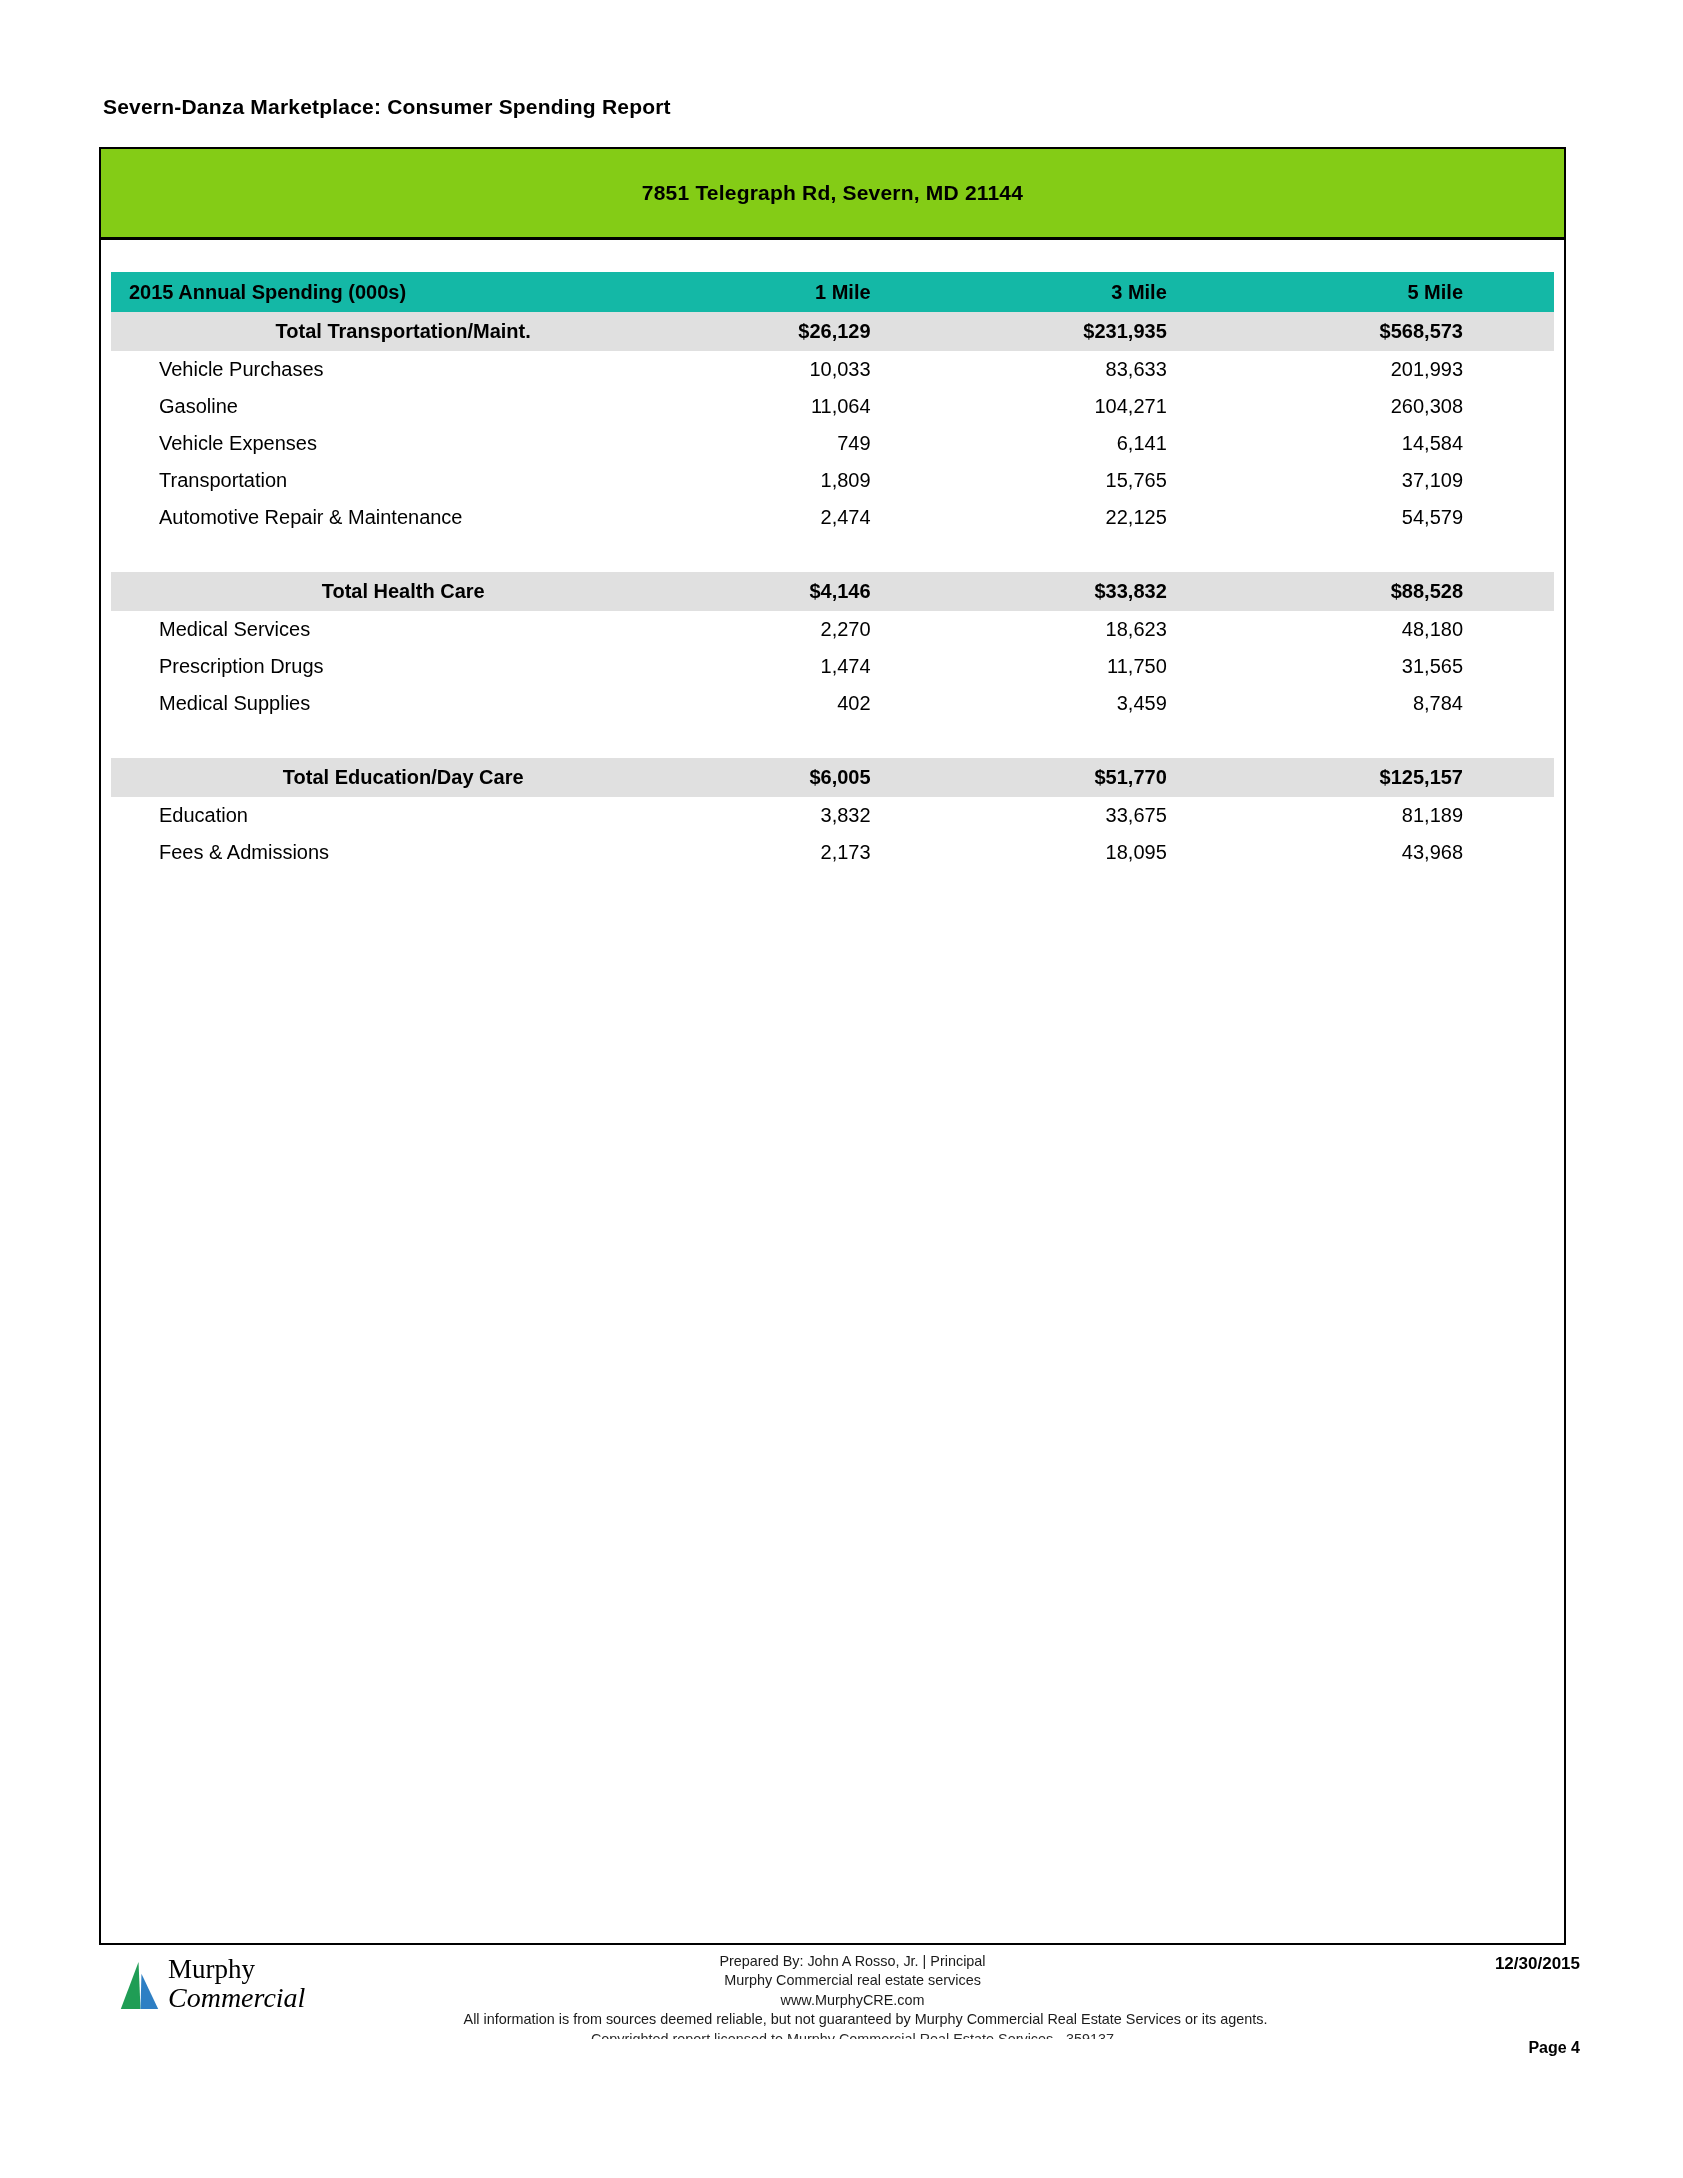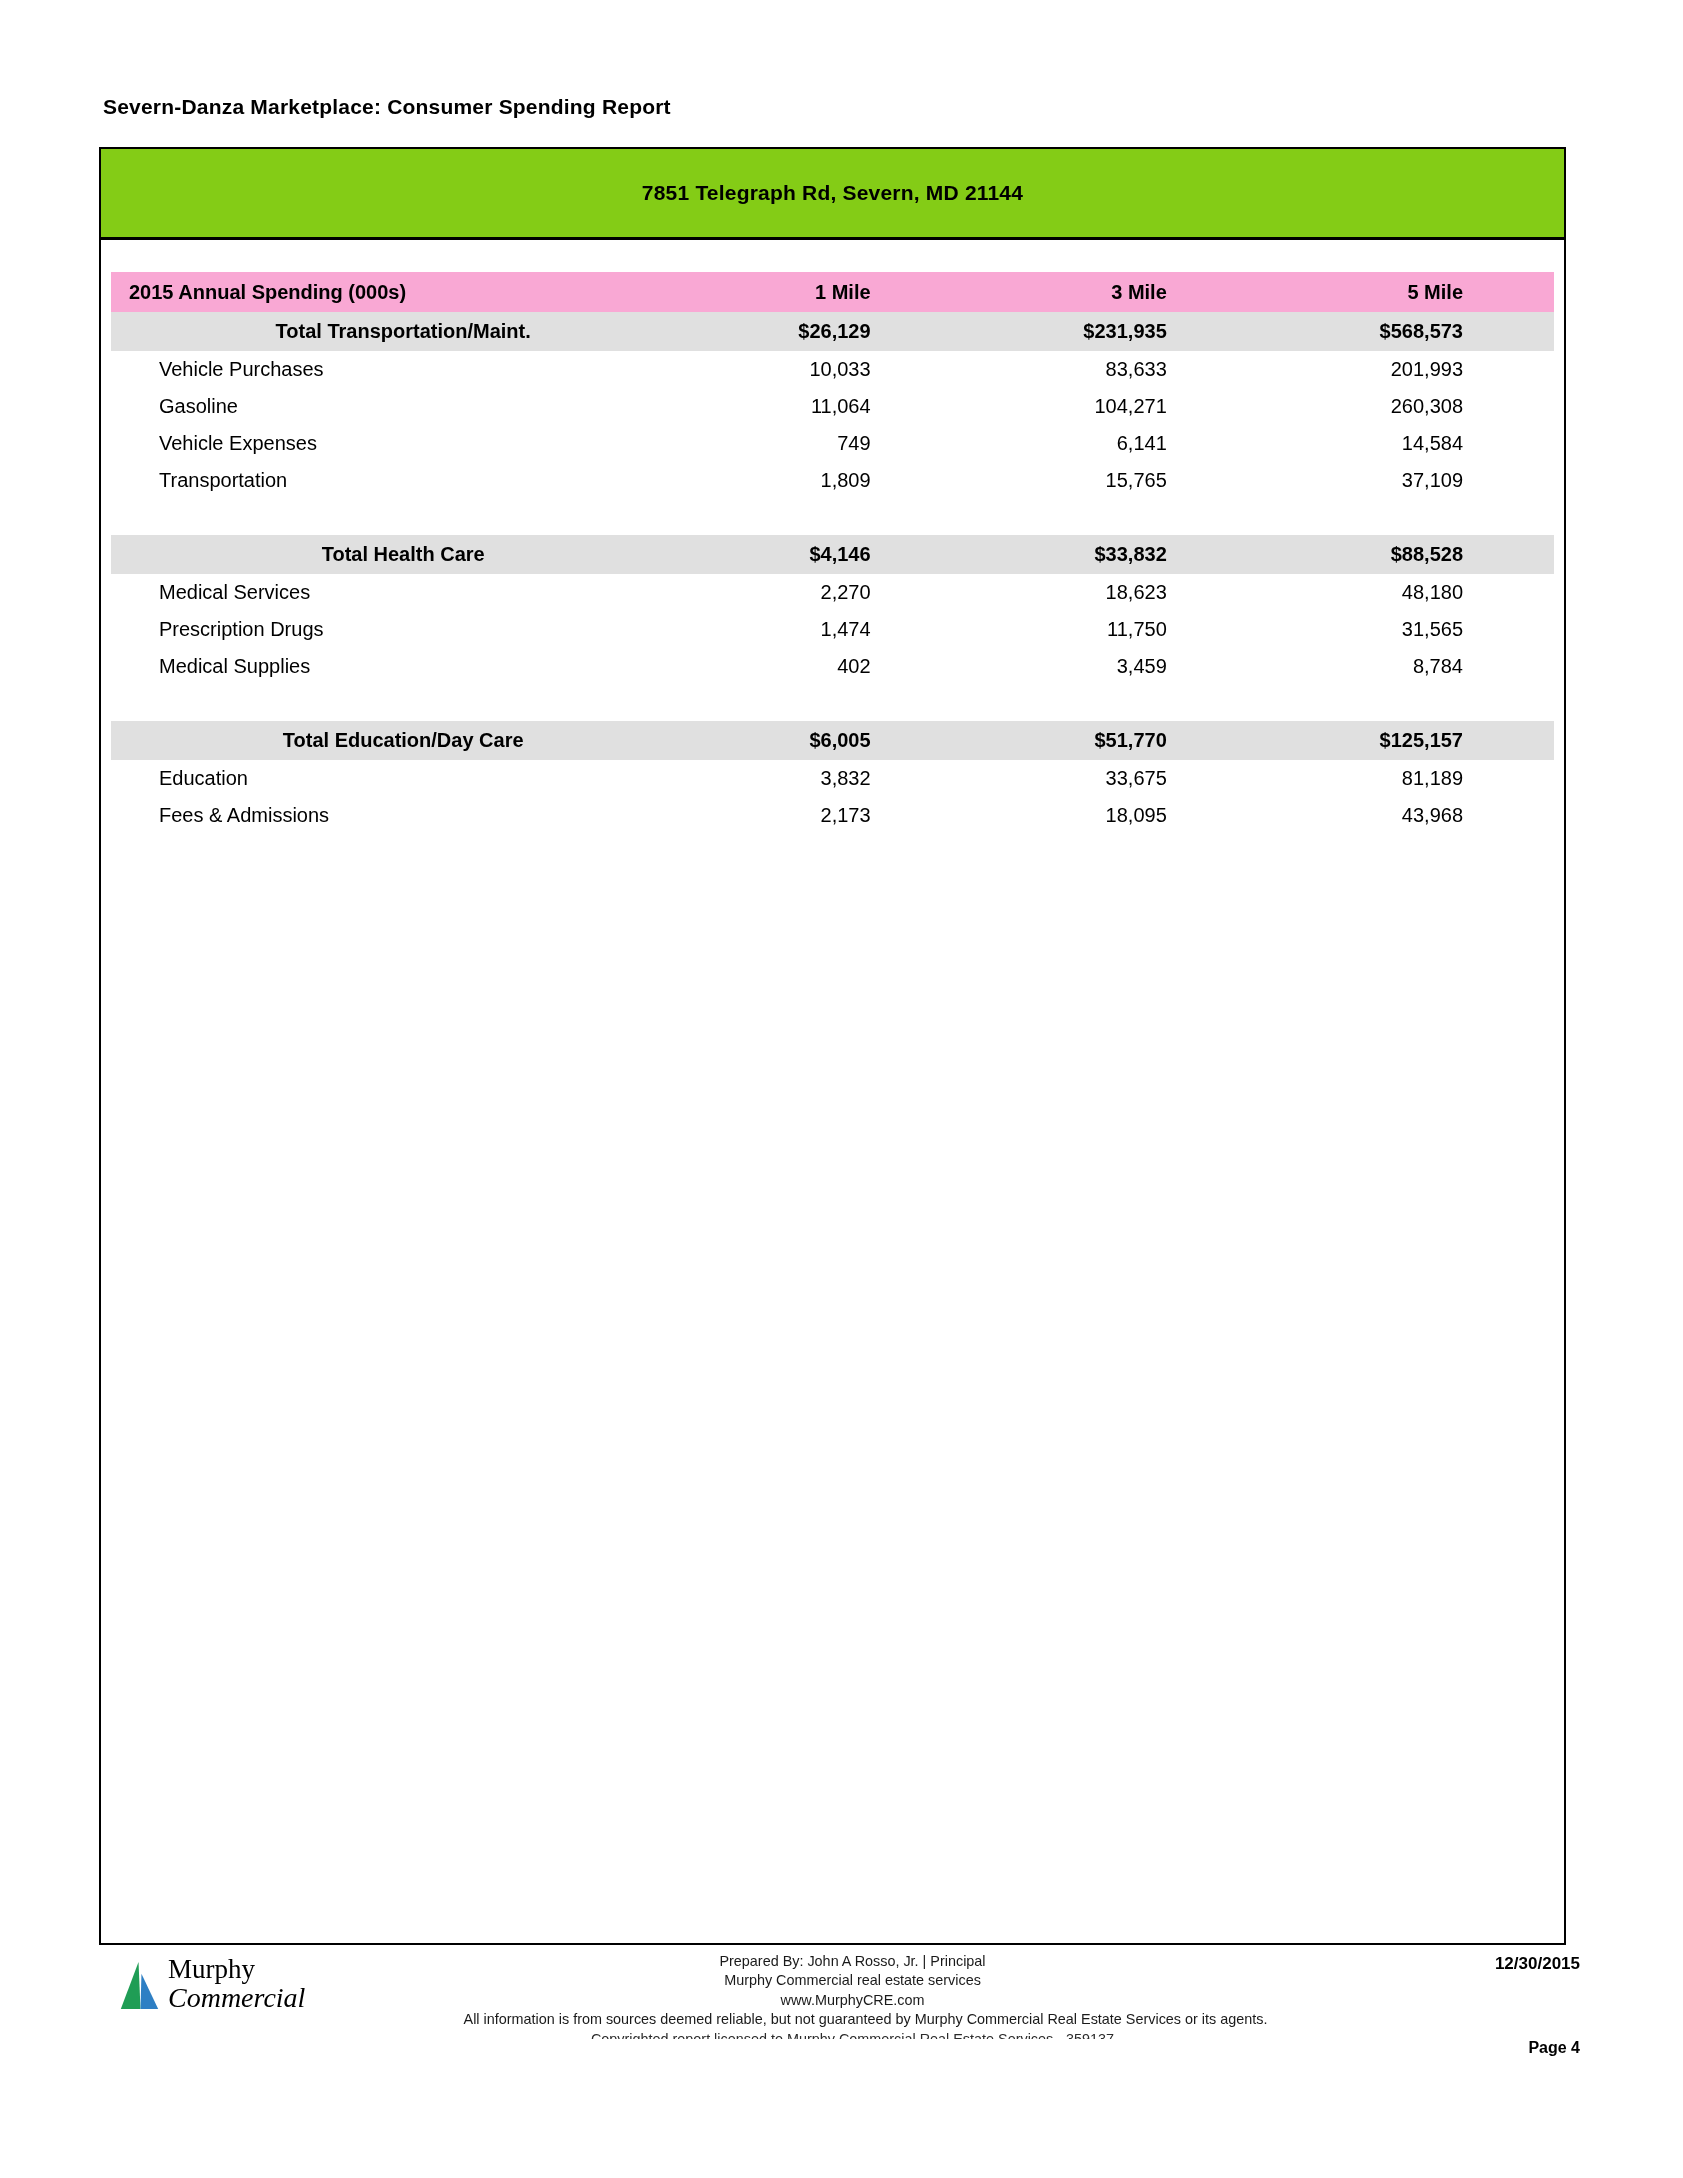--- a/index.html
+++ b/index.html
@@ -68,21 +68,21 @@
   }
   table.spend col.c-label { width: 554px; }
   table.spend col.c-val   { width: 296px; }
 
   table.spend th, table.spend td {
     padding: 0;
     height: 37px;
     vertical-align: middle;
   }
   tr.header-row {
-    background: #f9a8d4;
+    background: #14b8a6;
   }
   tr.header-row th {
     font-size: 20px;
     font-weight: bold;
     height: 40px;
   }
   tr.header-row th.lbl {
     text-align: left;
     padding-left: 18px;
   }
@@ -238,20 +238,26 @@
           <td class="val">749</td>
           <td class="val">6,141</td>
           <td class="val">14,584</td>
         </tr>
         <tr class="item-row">
           <td class="lbl">Transportation</td>
           <td class="val">1,809</td>
           <td class="val">15,765</td>
           <td class="val">37,109</td>
         </tr>
+        <tr class="item-row">
+          <td class="lbl">Automotive Repair &amp; Maintenance</td>
+          <td class="val">2,474</td>
+          <td class="val">22,125</td>
+          <td class="val">54,579</td>
+        </tr>
 
         <tr class="spacer-row">
           <td></td>
           <td></td>
           <td></td>
           <td></td>
         </tr>
 
         <tr class="total-row">
           <td class="lbl">Total Health Care</td>

